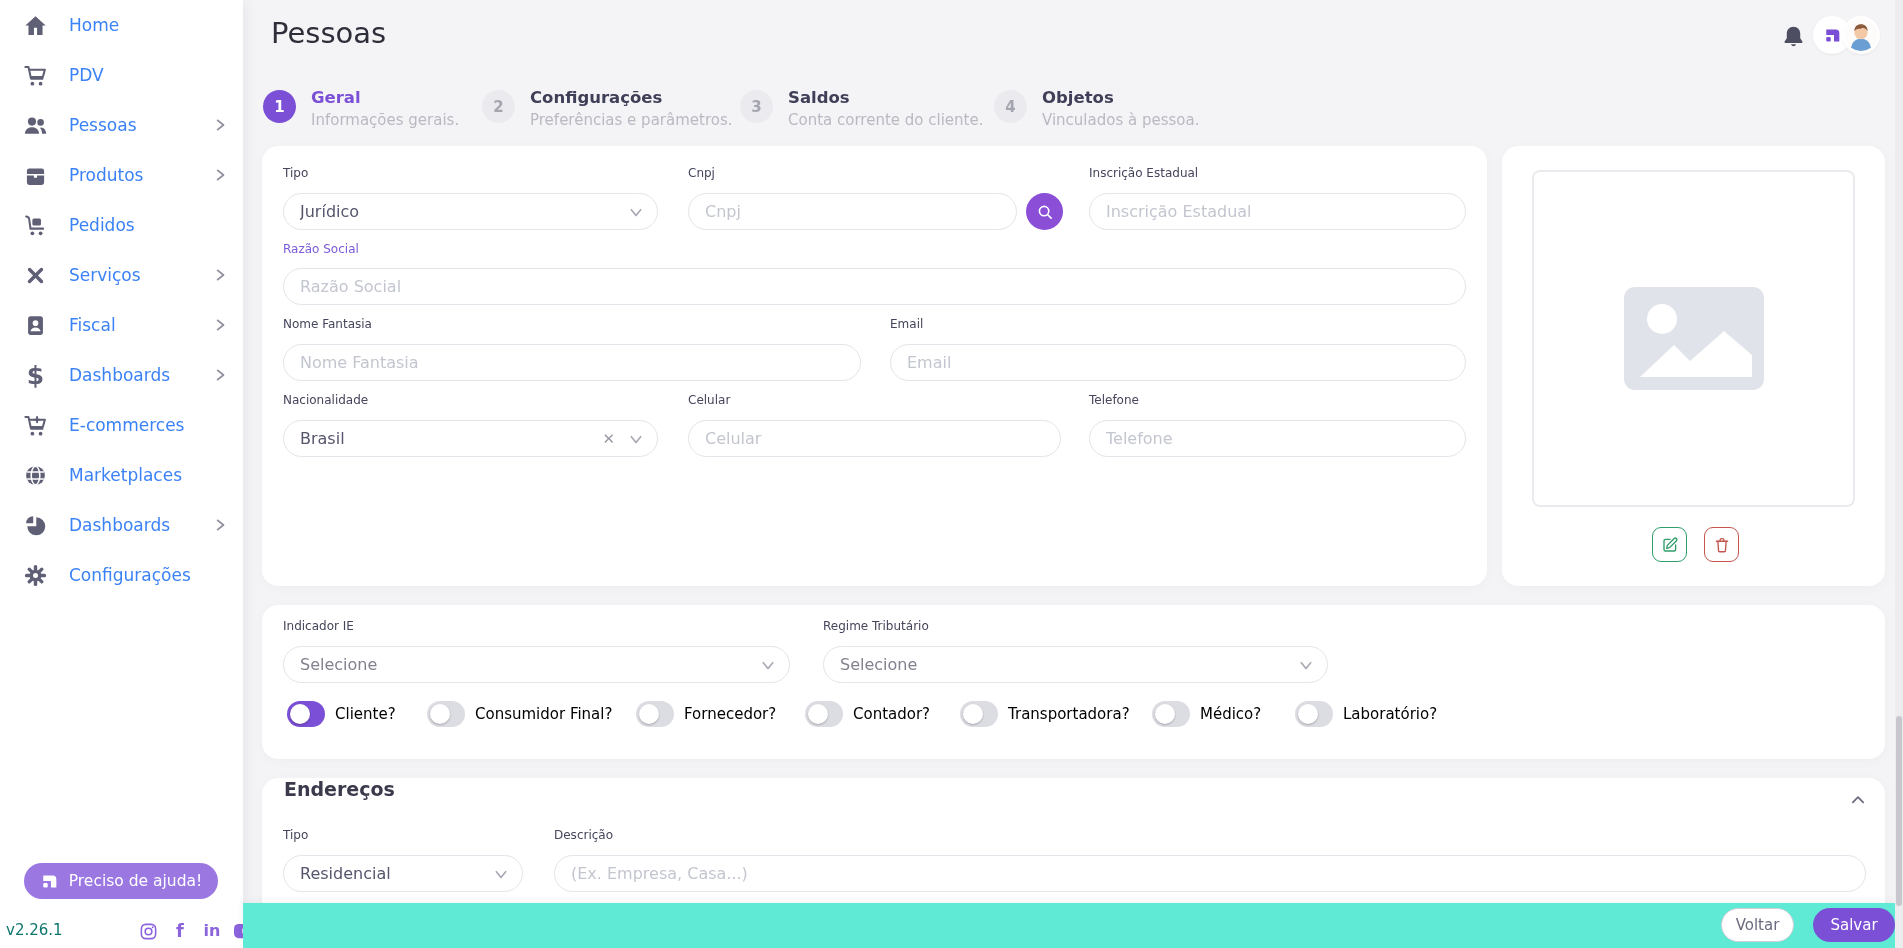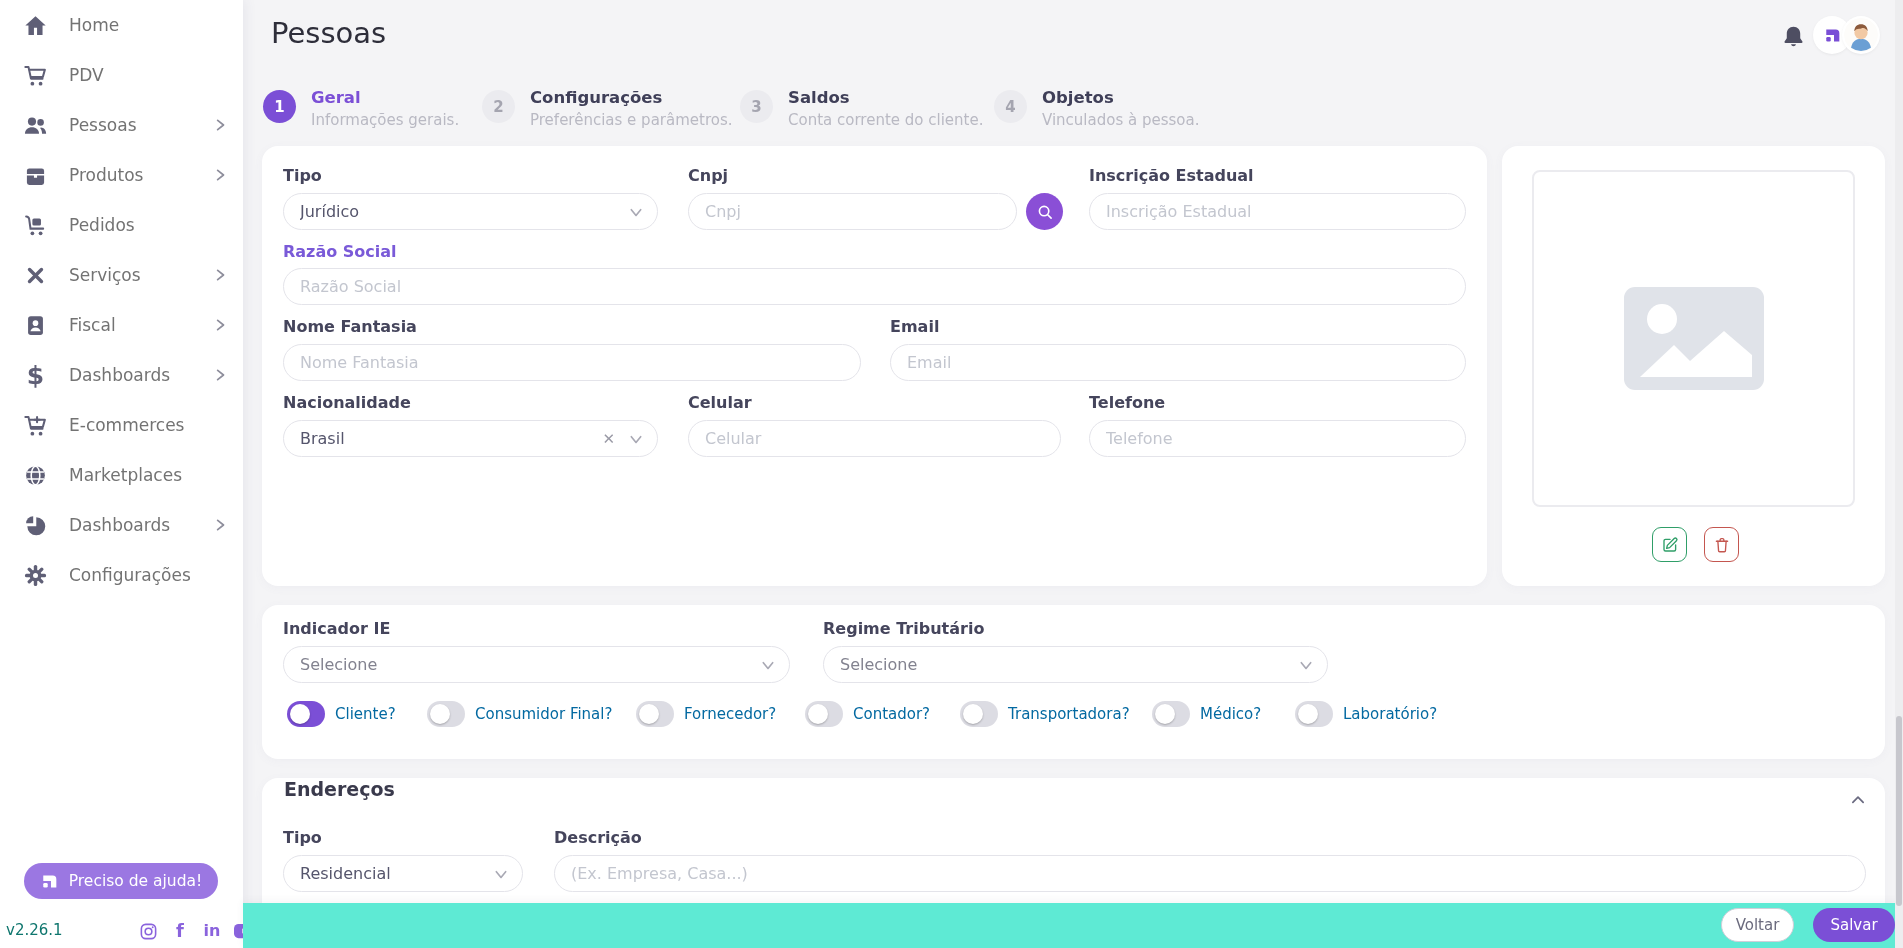--- a/index.html
+++ b/index.html
@@ -5,21 +5,21 @@
   *{margin:0;padding:0;box-sizing:border-box}
   html,body{width:1903px;height:948px}
   body{font-family:"DejaVu Sans","Liberation Sans",sans-serif;background:#f4f4f6;overflow:hidden;position:relative;color:#45455c}
   svg{display:block}
 
   
   .sidebar{position:absolute;left:0;top:0;width:243px;height:948px;background:#fff;box-shadow:2px 0 12px rgba(70,70,110,.08);z-index:6}
   .logo{display:flex;align-items:center;gap:7px;height:72px;padding:6px 0 0 16px}
   .logo-text{font-size:29px;font-weight:800;color:#16161b;letter-spacing:-1px}
   .sitem{height:50px;display:flex;align-items:center;gap:20px;padding:0 16px 0 22px;cursor:pointer}
-  .sitem .lbl{font-size:17px;color:#737373;font-weight:500;flex:1}
+  .sitem .lbl{font-size:17px;color:#3b82f6;font-weight:500;flex:1}
   .sicon{width:27px;height:27px;display:flex;align-items:center;justify-content:center;flex:0 0 27px}
   .sicon svg{fill:#5f5f76}
   .dollar{font-size:25px;font-weight:700;color:#5f5f76;line-height:1}
   .chev{width:14px;height:14px}
   .help-btn{position:absolute;left:24px;bottom:49px;width:194px;height:36px;border:none;border-radius:18px;background:#9b77e2;color:#fff;display:flex;align-items:center;justify-content:center;gap:10px;font-size:15.5px;font-family:inherit;cursor:pointer}
   .version{position:absolute;left:6px;bottom:9px;font-size:15px;font-weight:500;color:#0f766e}
   .socials{position:absolute;left:138px;bottom:7px;display:flex;align-items:center;gap:12px}
   .soc{display:flex;align-items:center;justify-content:center;width:20px;height:20px;cursor:pointer;color:#8a63dd;font-weight:700}
   .soc.txt{font-size:18px;line-height:1}
 
@@ -32,36 +32,36 @@
   .step{position:absolute;top:88px;display:flex;gap:15px;cursor:pointer}
   .step-circle{width:33px;height:33px;border-radius:50%;background:#ebebef;color:#a5a5b0;font-size:15px;font-weight:600;display:flex;align-items:center;justify-content:center;margin-top:2px}
   .step.active .step-circle{background:#7b4fd6;color:#fff}
   .step-label{font-size:16.5px;font-weight:700;color:#3f3f58}
   .step.active .step-label{color:#7b4fd6}
   .step-sub{font-size:15px;color:#b9b9c3;margin-top:4px}
 
   
   .card{position:absolute;background:#fff;border-radius:16px;box-shadow:0 2px 10px rgba(120,120,150,.05)}
   .f{position:absolute}
-  .label{font-size:16px;font-weight:700;color:#45455c;white-space:nowrap}
+  .label{font-size:12px;font-weight:400;color:#45455c;white-space:nowrap}
   .label.accent{color:#7a5ad8}
   .tinput{width:100%;height:37px;border:1px solid #e4e4ea;border-radius:19px;background:#fff;padding:0 16px;font-size:16px;font-family:inherit;color:#55556c;outline:none}
   .tinput::placeholder{color:#c3c6cf}
   .select{height:37px;border:1px solid #e4e4ea;border-radius:19px;background:#fff;display:flex;align-items:center;padding:0 14px 0 16px;cursor:pointer}
   .select .val{font-size:16px;color:#55556c;flex:1;white-space:nowrap;overflow:hidden}
   .select .val.muted{color:#82828f}
   .clear-x{font-size:15px;color:#9a9aa6;margin-right:14px;cursor:pointer}
   .search-btn{position:absolute;width:37px;height:37px;border-radius:50%;background:#8a4fd6;border:none;display:flex;align-items:center;justify-content:center;cursor:pointer}
 
   
   .tgroup{position:absolute;top:96px;display:flex;align-items:center;gap:10px}
   .tgl{width:38px;height:26px;border-radius:13px;background:#dcdce3;position:relative;cursor:pointer;flex:0 0 38px}
   .tgl::after{content:"";position:absolute;left:3px;top:3px;width:20px;height:20px;border-radius:50%;background:#fff;box-shadow:0 1px 2px rgba(0,0,0,.25)}
   .tgl.on{background:#7b4fd6}
-  .tgl-lbl{font-size:15px;color:#0369a1;white-space:nowrap}
+  .tgl-lbl{font-size:15px;color:#000000;white-space:nowrap}
 
   
   .ph-frame{position:absolute;left:30px;top:24px;width:323px;height:337px;border:2px solid #ebebef;border-radius:8px;display:flex;align-items:center;justify-content:center}
   .icon-btn{position:absolute;width:35px;height:35px;border-radius:9px;background:#fff;display:flex;align-items:center;justify-content:center;cursor:pointer}
   .icon-btn.edit{border:1px solid #2f9e68}
   .icon-btn.del{border:1px solid #c4564f}
 
   
   .section-title{font-size:19px;font-weight:600;color:#3a3a4c}
   .collapse{position:absolute;cursor:pointer}

